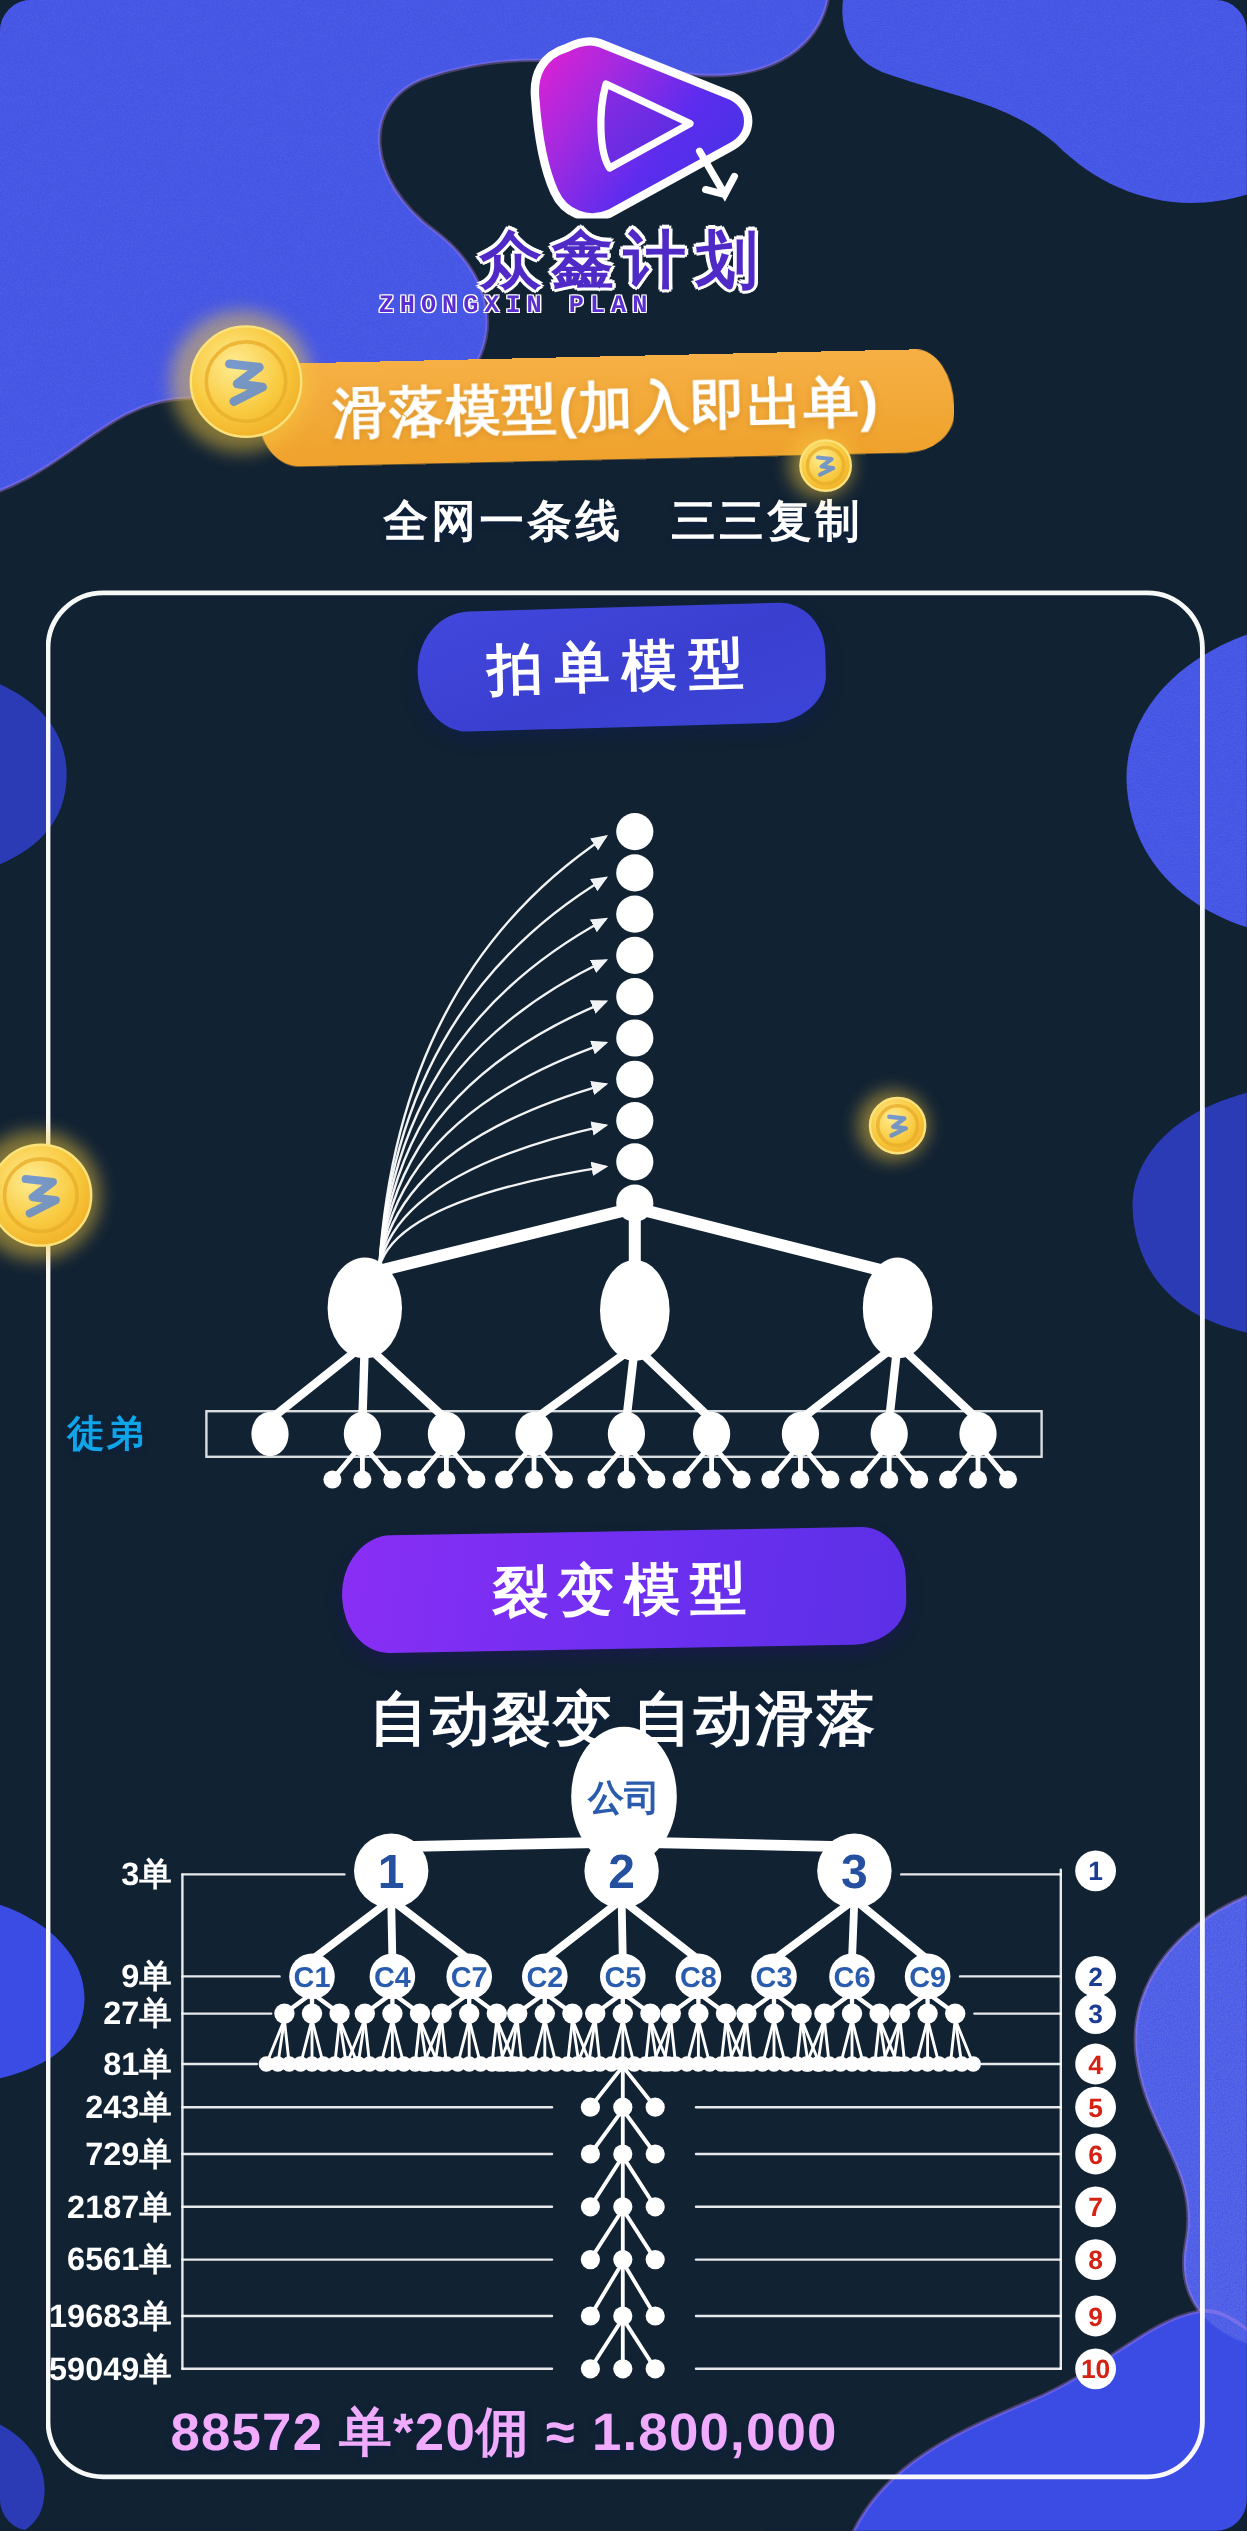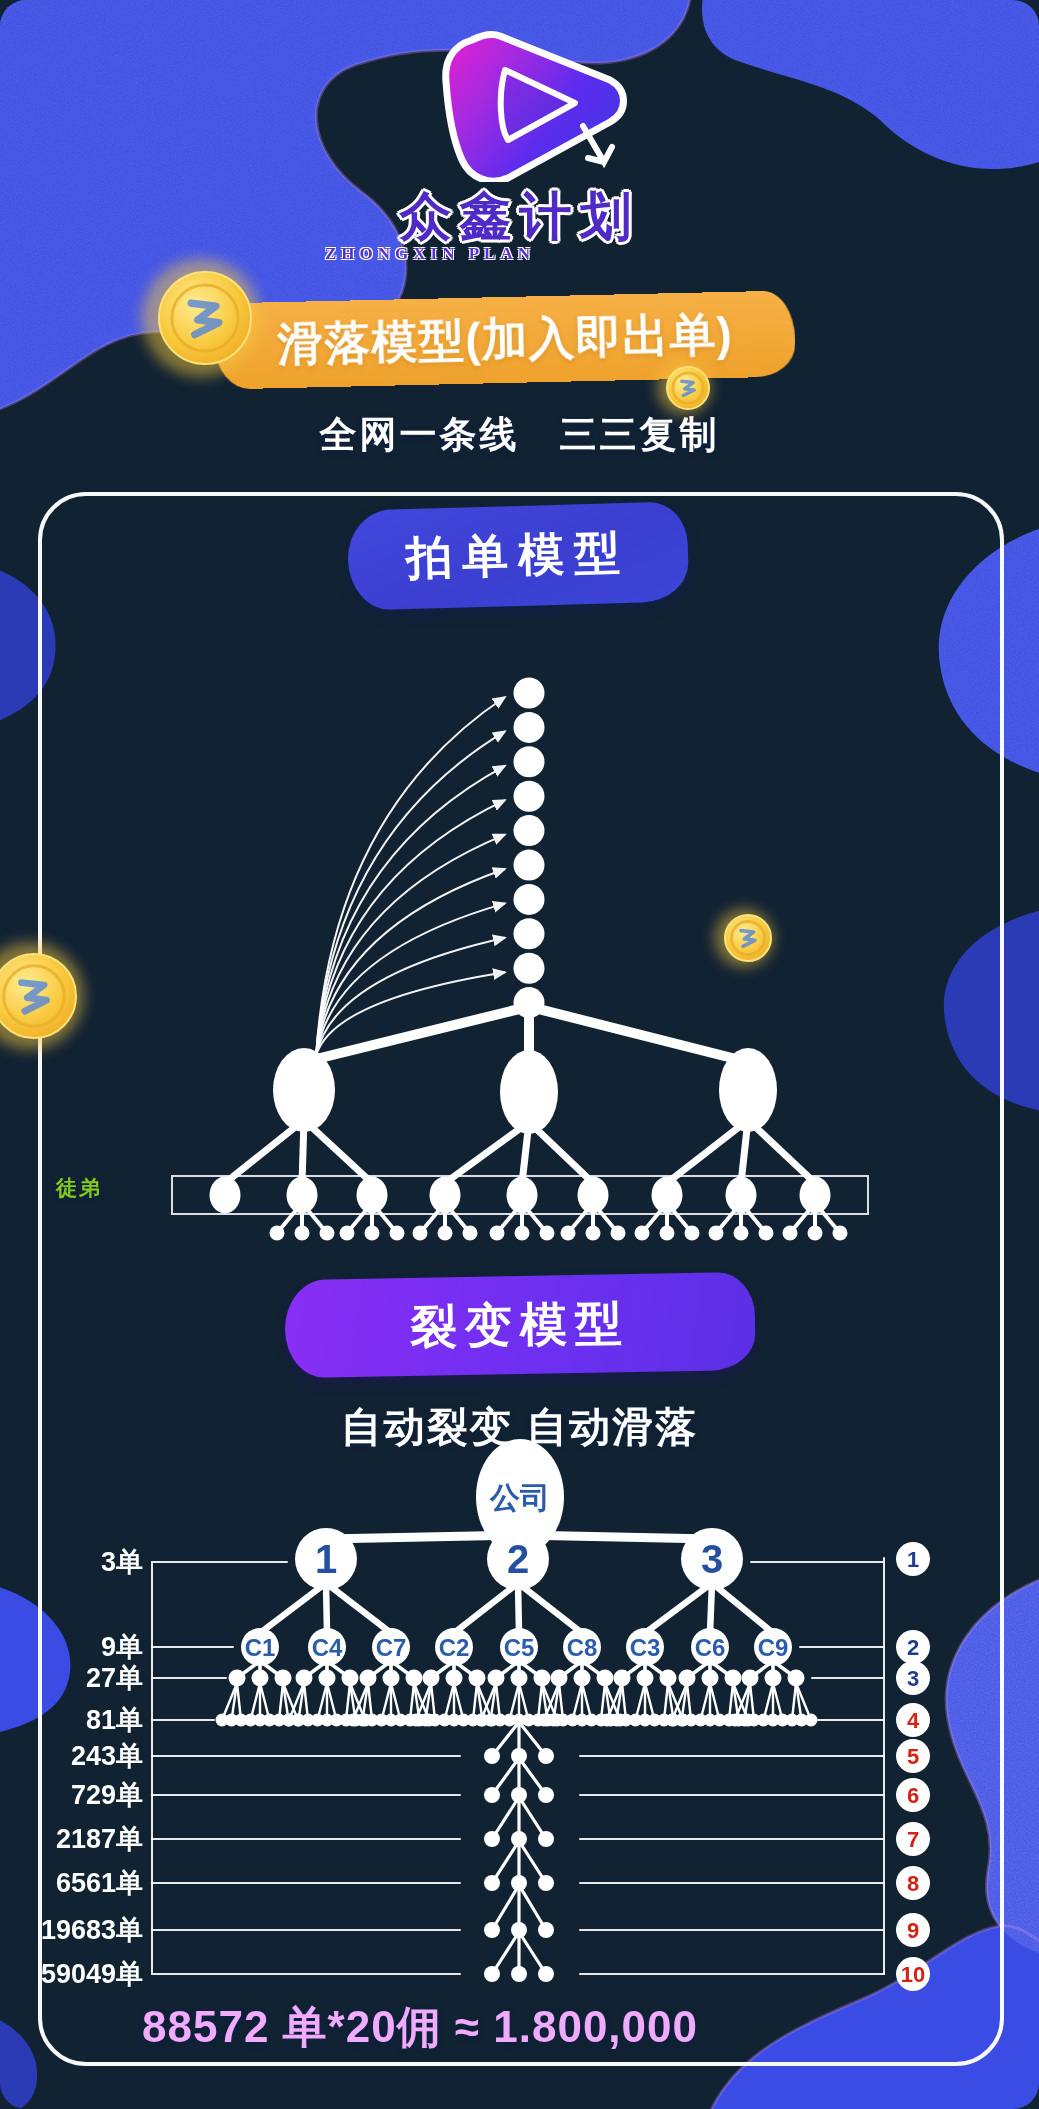--- a/index.html
+++ b/index.html
@@ -40,57 +40,57 @@
     box-shadow:0 6px 14px rgba(10,25,120,.25);
   }
   .badge1-text{color:#fff;font-size:46px;font-weight:700;letter-spacing:10px;}
   .model1-sub{
     position:absolute;left:0;top:632px;width:1039px;text-align:center;z-index:1;
     color:#fff;font-size:39px;font-weight:800;letter-spacing:2px;
     text-shadow:0 2px 6px rgba(0,30,90,.3);
   }
   .row-label{
     position:absolute;left:56px;top:1174px;width:80px;z-index:3;
-    color:#84cc16;font-size:21px;font-weight:800;letter-spacing:2px;
+    color:#0ea5e9;font-size:31px;font-weight:800;letter-spacing:2px;
     text-shadow:0 2px 5px rgba(0,30,90,.35);
   }
   .badge2{
     position:absolute;left:285px;top:1276px;width:470px;height:98px;z-index:1;
     background:linear-gradient(100deg,#8a2ef5,#6d2ff0 55%,#5b30e6);
     border-radius:50px 44px 54px 46px / 60px 52px 44px 58px;
     transform:rotate(-1deg);
     display:flex;align-items:center;justify-content:center;
     box-shadow:0 7px 12px rgba(35,15,110,.35);
   }
   .badge2-text{color:#fff;font-size:47px;font-weight:700;letter-spacing:8px;}
   .model2-sub{
     position:absolute;left:0;top:1400px;width:1039px;text-align:center;z-index:1;
-    color:#fff;font-size:41px;font-weight:800;letter-spacing:2px;white-space:pre;
+    color:#fff;font-size:49px;font-weight:800;letter-spacing:2px;white-space:pre;
     text-shadow:0 2px 6px rgba(0,30,90,.3);
   }
   .formula{
     position:absolute;left:140px;top:1998px;width:560px;text-align:center;z-index:3;
     color:#f0abfc;font-size:44px;font-weight:800;letter-spacing:1px;white-space:pre;
     text-shadow:0 2px 6px rgba(0,30,90,.3);
   }
   .watermark{
     position:absolute;right:6px;top:2062px;width:1030px;text-align:right;z-index:4;
     color:#7a130d;font-size:34px;font-weight:800;letter-spacing:1px;white-space:pre;
   }
   .header{position:absolute;left:0;top:0;width:1039px;z-index:3;}
   .logo-svg{position:absolute;left:420px;top:22px;}
   .logo-title{
     position:absolute;left:0;top:182px;width:1039px;text-align:center;
     font-size:52px;font-weight:800;letter-spacing:8px;color:#4f2ac6;
     text-shadow:-2px -2px 0 #fff,2px -2px 0 #fff,-2px 2px 0 #fff,2px 2px 0 #fff,0 3px 0 #fff,0 -3px 0 #fff,3px 0 0 #fff,-3px 0 0 #fff;
   }
   .logo-subtitle{
     position:absolute;left:0;top:244px;width:860px;text-align:center;
-    font-family:Liberation Serif, serif;
-    font-size:17px;font-weight:700;letter-spacing:5px;color:#5a2fd0;
+    font-family:Liberation Mono, monospace;
+    font-size:21px;font-weight:700;letter-spacing:5px;color:#5a2fd0;
     text-shadow:-1px -1px 0 #fff,1px -1px 0 #fff,-1px 1px 0 #fff,1px 1px 0 #fff;
   }
   #diagram-layer{position:absolute;left:0;top:0;z-index:2;}
   #diagram-layer text{font-family:"Liberation Sans", sans-serif;}
 </style>
 </head>
 <body>
 
 <div class="poster">
 

